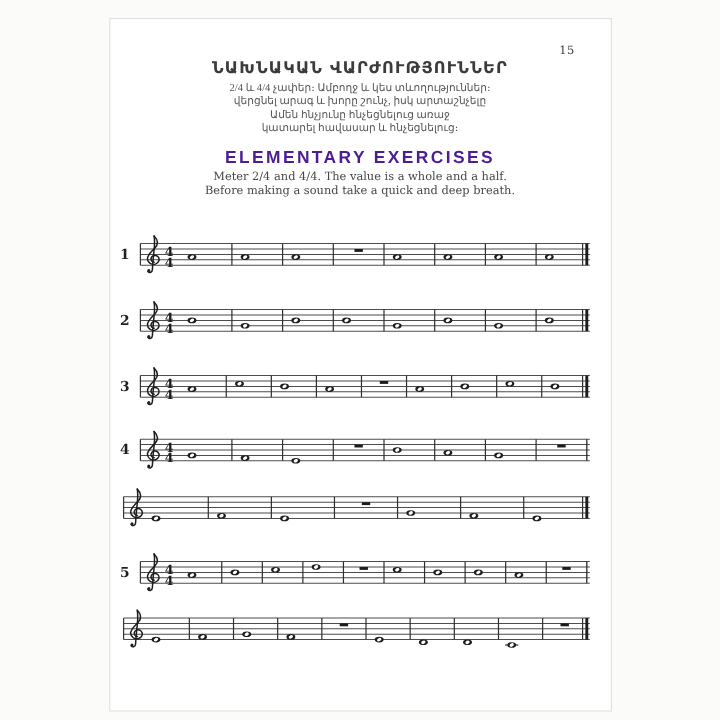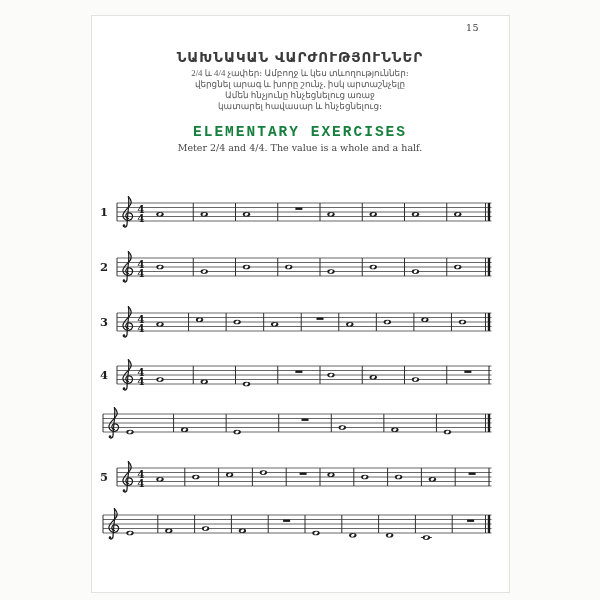--- a/index.html
+++ b/index.html
@@ -6,35 +6,35 @@
   body{
     width:600px;height:600px;position:relative;overflow:hidden;
     background:#fbfbfa;
     font-family:"DejaVu Serif", serif;
   }
   .page{
     position:absolute;left:91px;top:15px;width:417px;height:576px;
     background:#ffffff;border:1px solid #e2e2de;
   }
   .page-number{
-    position:absolute;left:466px;top:22px;
+    position:absolute;left:466px;top:37px;
     font-size:9.5px;color:#3a3a3a;letter-spacing:0.5px;
   }
   .hdr{position:absolute;left:0;width:600px;text-align:center;}
   .am-title{
     top:49px;font-family:"DejaVu Sans",sans-serif;font-weight:bold;
     font-size:13.5px;letter-spacing:1px;color:#3b3b3b;
   }
   .am-sub{
     top:68px;font-family:Liberation Serif, serif;
     font-size:8.8px;line-height:11px;color:#565656;
   }
   .en-title{
-    top:124px;font-family:Liberation Mono, monospace;font-weight:bold;
-    font-size:14.5px;letter-spacing:2px;color:#15803d;
+    top:124px;font-family:Liberation Sans, sans-serif;font-weight:bold;
+    font-size:14.5px;letter-spacing:2px;color:#4c1d95;
   }
   .en-sub{
     top:142px;font-family:"DejaVu Serif",serif;
     font-size:9.5px;line-height:11.5px;color:#474747;text-align:center;
   }
   svg.score{position:absolute;left:0;top:0;}
 </style>
 </head>
 <body>
 
@@ -48,20 +48,21 @@
   <div>2/4 և 4/4 չափեր։ Ամբողջ և կես տևողություններ։</div>
   <div>վերցնել արագ և խորը շունչ, իսկ արտաշնչելը</div>
   <div>Ամեն հնչյունը հնչեցնելուց առաջ</div>
   <div>կատարել հավասար և հնչեցնելուց։</div>
 </div>
 
 <div class="hdr en-title">ELEMENTARY EXERCISES</div>
 
 <div class="hdr en-sub">
   <div>Meter 2/4 and 4/4. The value is a whole and a half.</div>
+  <div>Before making a sound take a quick and deep breath.</div>
 </div>
 
 <svg id="score" class="score" width="600" height="600">
     <g>
       <line x1="117" y1="203" x2="491.5" y2="203" stroke="#4d4d4d" stroke-width="0.85"></line>
       <line x1="117" y1="207.5" x2="491.5" y2="207.5" stroke="#4d4d4d" stroke-width="0.85"></line>
       <line x1="117" y1="212" x2="491.5" y2="212" stroke="#4d4d4d" stroke-width="0.85"></line>
       <line x1="117" y1="216.5" x2="491.5" y2="216.5" stroke="#4d4d4d" stroke-width="0.85"></line>
       <line x1="117" y1="221" x2="491.5" y2="221" stroke="#4d4d4d" stroke-width="0.85"></line>
       <line x1="117" y1="203" x2="117" y2="221" stroke="#333" stroke-width="1"></line>

